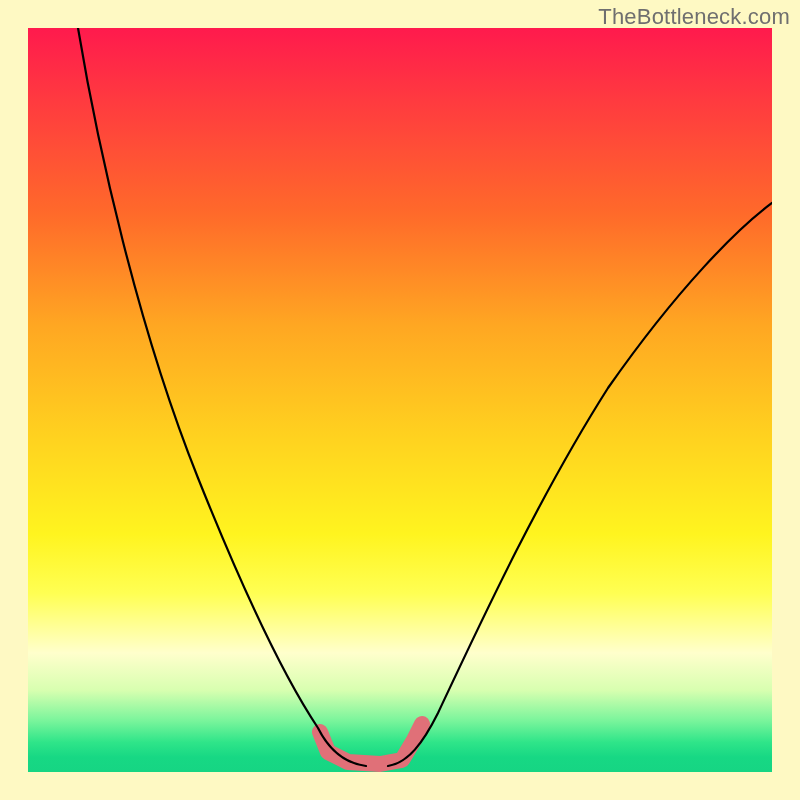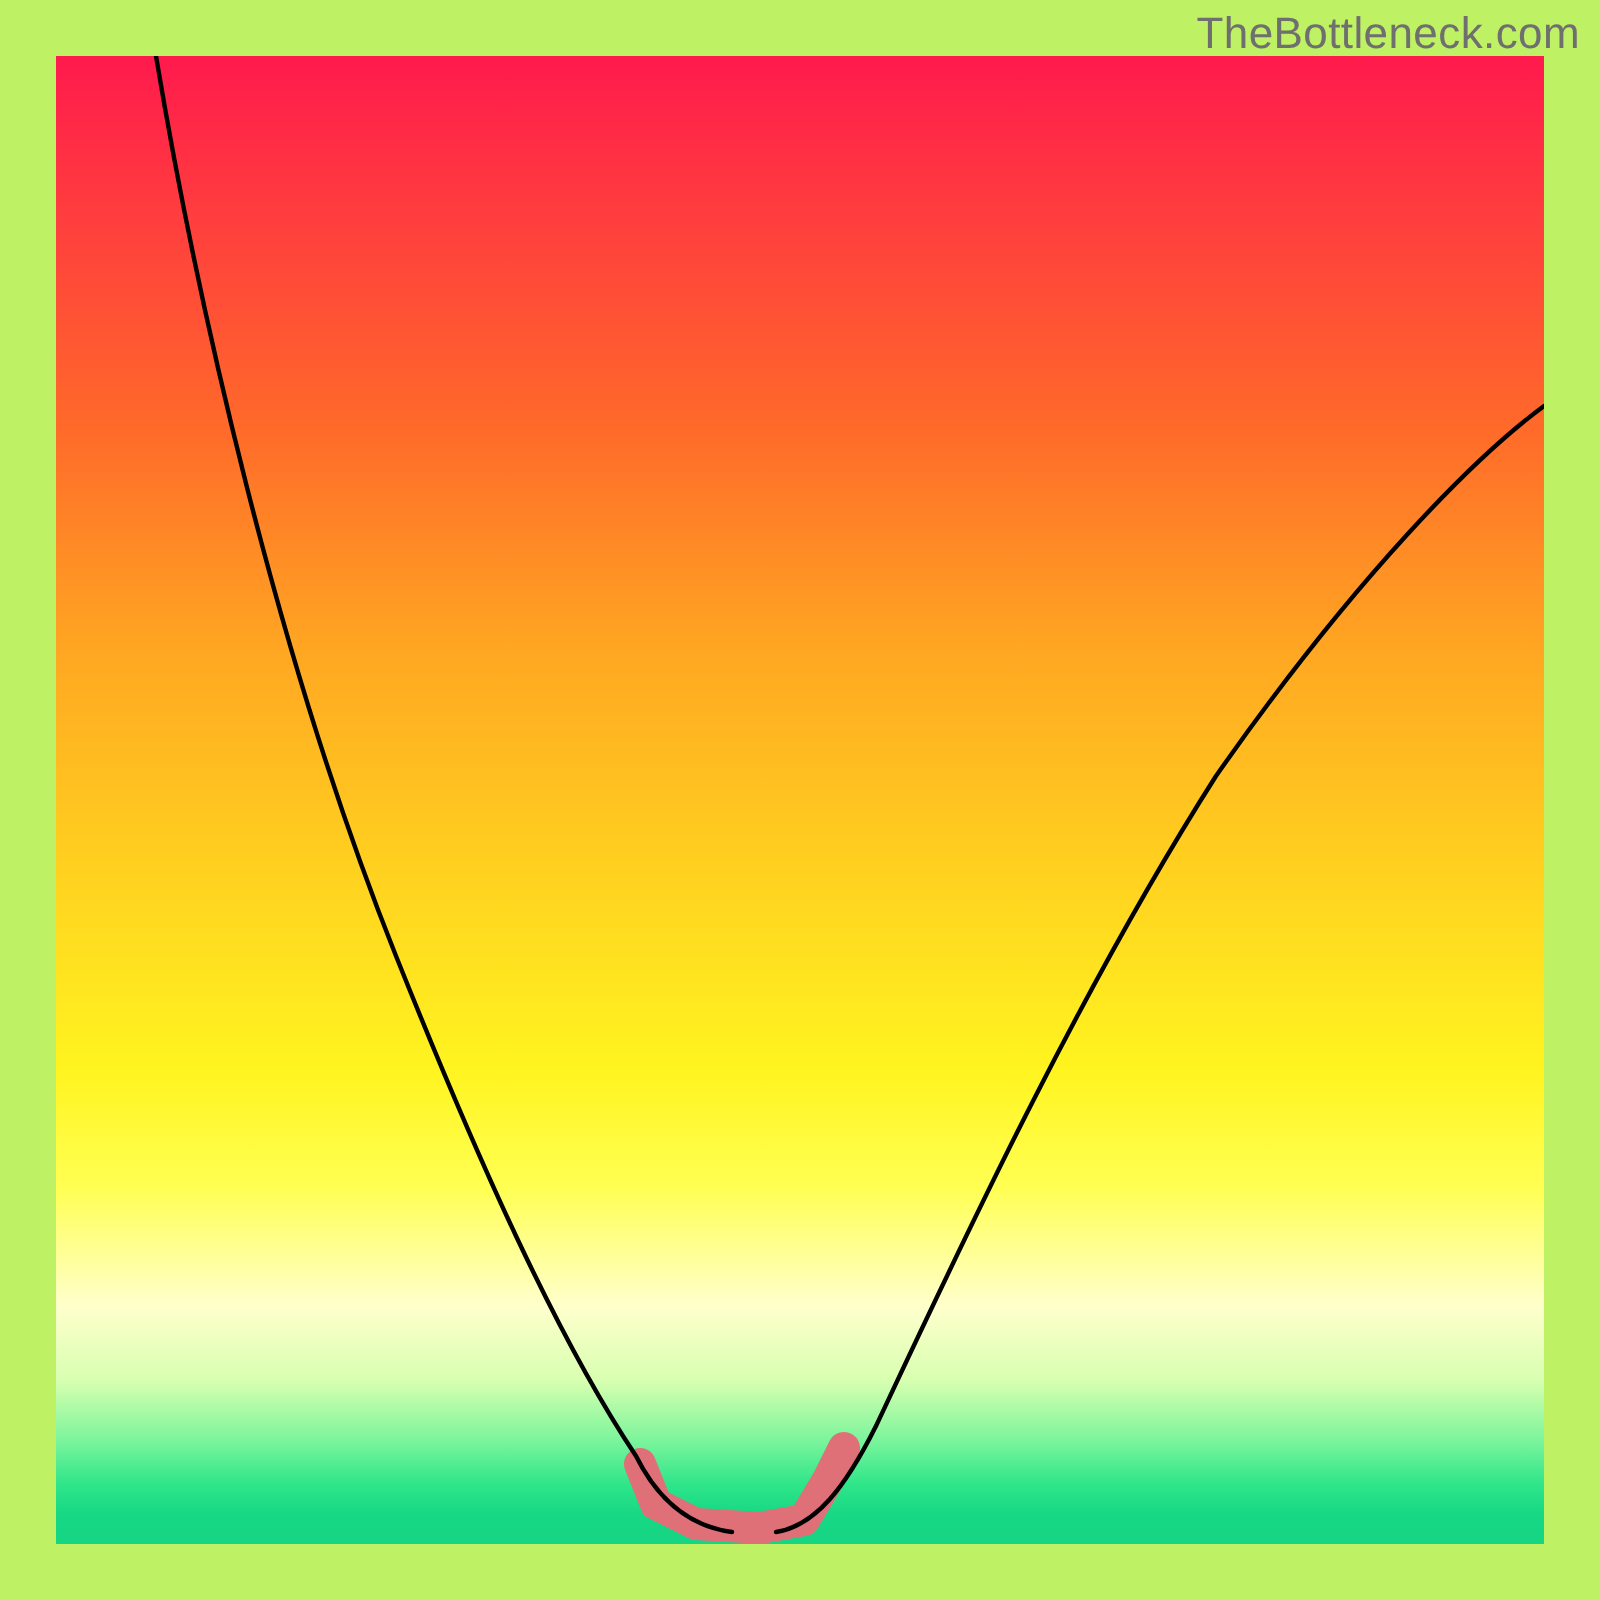--- a/index.html
+++ b/index.html
@@ -10,21 +10,21 @@
     background: #000;
     overflow: hidden;
     font-family: Arial, Helvetica, sans-serif;
   }
   .frame {
     position: absolute;
     left: 0;
     top: 0;
     width: 800px;
     height: 800px;
-    background: #bef264;
+    background: #fef9c3;
   }
   .plot {
     position: absolute;
     left: 28px;
     top: 28px;
     width: 744px;
     height: 744px;
     
     background: linear-gradient(to bottom,
       #ff1a4d 0%,

